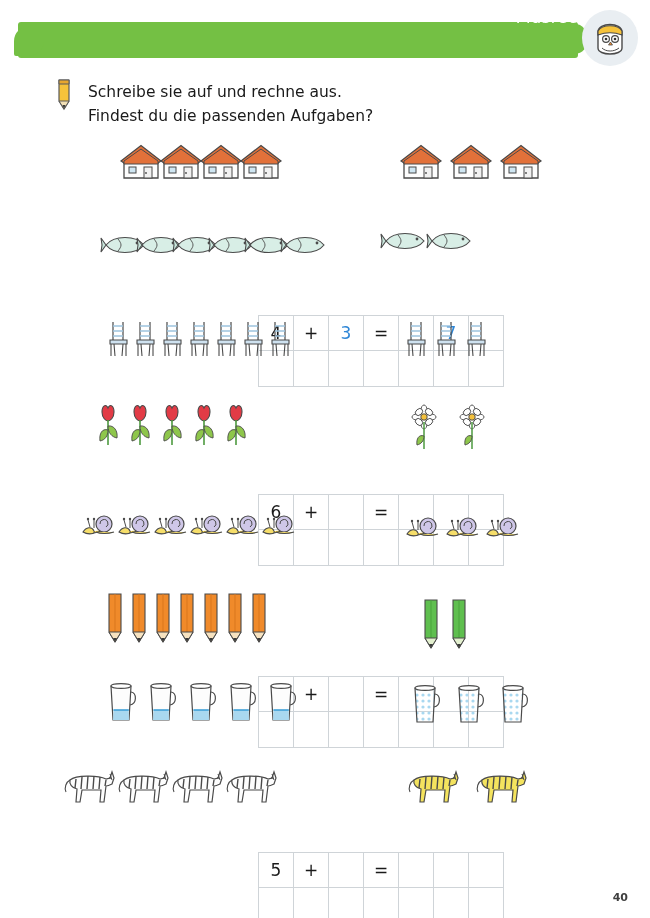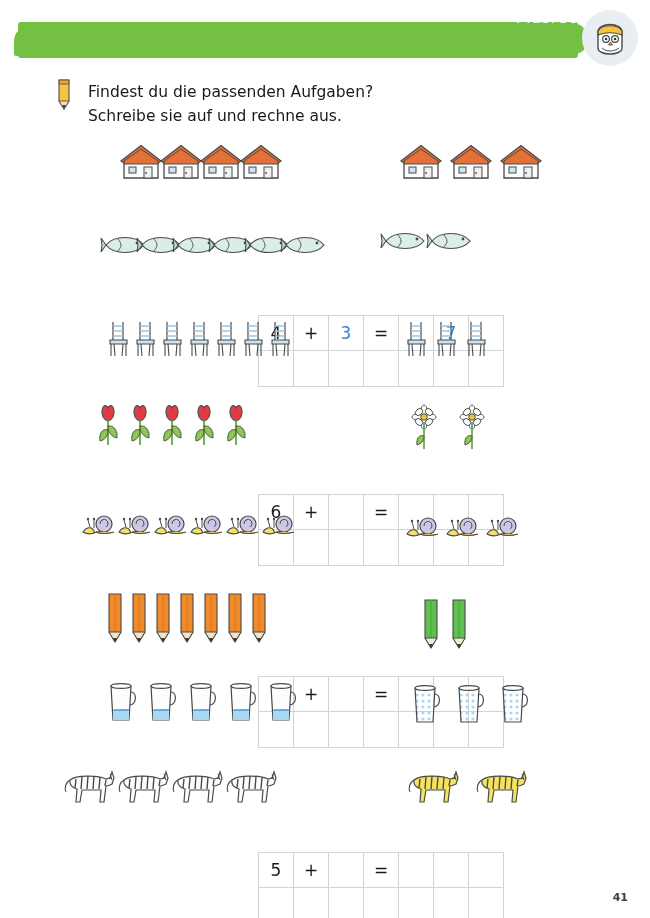--- a/index.html
+++ b/index.html
@@ -143,22 +143,22 @@
     </svg>
   </div>
 
   <svg class="pencil-icon" viewBox="0 0 26 34">
     <path d="M7 2 L17 2 L17 23 L12 31 L7 23 Z" fill="#f6c33b" stroke="#5a5a5a" stroke-width="1.2"></path>
     <path d="M7 23 L17 23 L12 31 Z" fill="#f2e0b6" stroke="#5a5a5a" stroke-width="1"></path>
     <path d="M10.5 27 L13.5 27 L12 31 Z" fill="#3b3b3b"></path>
     <path d="M7 2 L17 2 L17 6 L7 6 Z" fill="#e8a72e" stroke="#5a5a5a" stroke-width="1"></path>
   </svg>
   <div class="intro">
+    <div>Schreibe sie auf und rechne aus.</div>
     <div>Findest du die passenden Aufgaben?</div>
-    <div>Schreibe sie auf und rechne aus.</div>
   </div>
 
   <div id="rows">
       <div class="row" style="top: 140px;">
         <div class="pics-left" style="left: 118px; top: 0px;">
           <span style="margin-left: 0px; margin-top: 0px;">
             <svg class="pic" width="46" height="42" viewBox="0 0 46 42">
               <path d="M6 20 L23 7 L40 20 L40 38 L6 38 Z" fill="#fdfdfd" stroke="#4a4a4a" stroke-width="1.3"></path>
               <path d="M3 21 L23 5.5 L43 21 L40 23 L23 10 L6 23 Z" fill="#e2713a" stroke="#4a4a4a" stroke-width="1.2"></path>
               <path d="M6 21 L23 9 L40 21 L40 24 L6 24 Z" fill="#e2713a" stroke="#4a4a4a" stroke-width="1"></path>
@@ -873,14 +873,14 @@
               <path d="M16 17 L15 26 M22 15 L21 27 M28 14 L27 27 M34 14 L33 27 M40 15 L39 27 M46 18 L45 24" stroke="#4a4a4a" stroke-width="1.4" fill="none"></path>
               <path d="M50 12 L52 18" stroke="#4a4a4a" stroke-width="1"></path>
               <circle cx="50" cy="16" r="0.9" fill="#4a4a4a"></circle>
               <path d="M10 18 C6 20, 4 26, 6 30" fill="none" stroke="#4a4a4a" stroke-width="1.1"></path>
             </svg>
           </span>
         </div>
       </div>
     </div>
 
-  <div class="page-number">41</div>
+  <div class="page-number">40</div>
 </div>
 
 </body></html>

